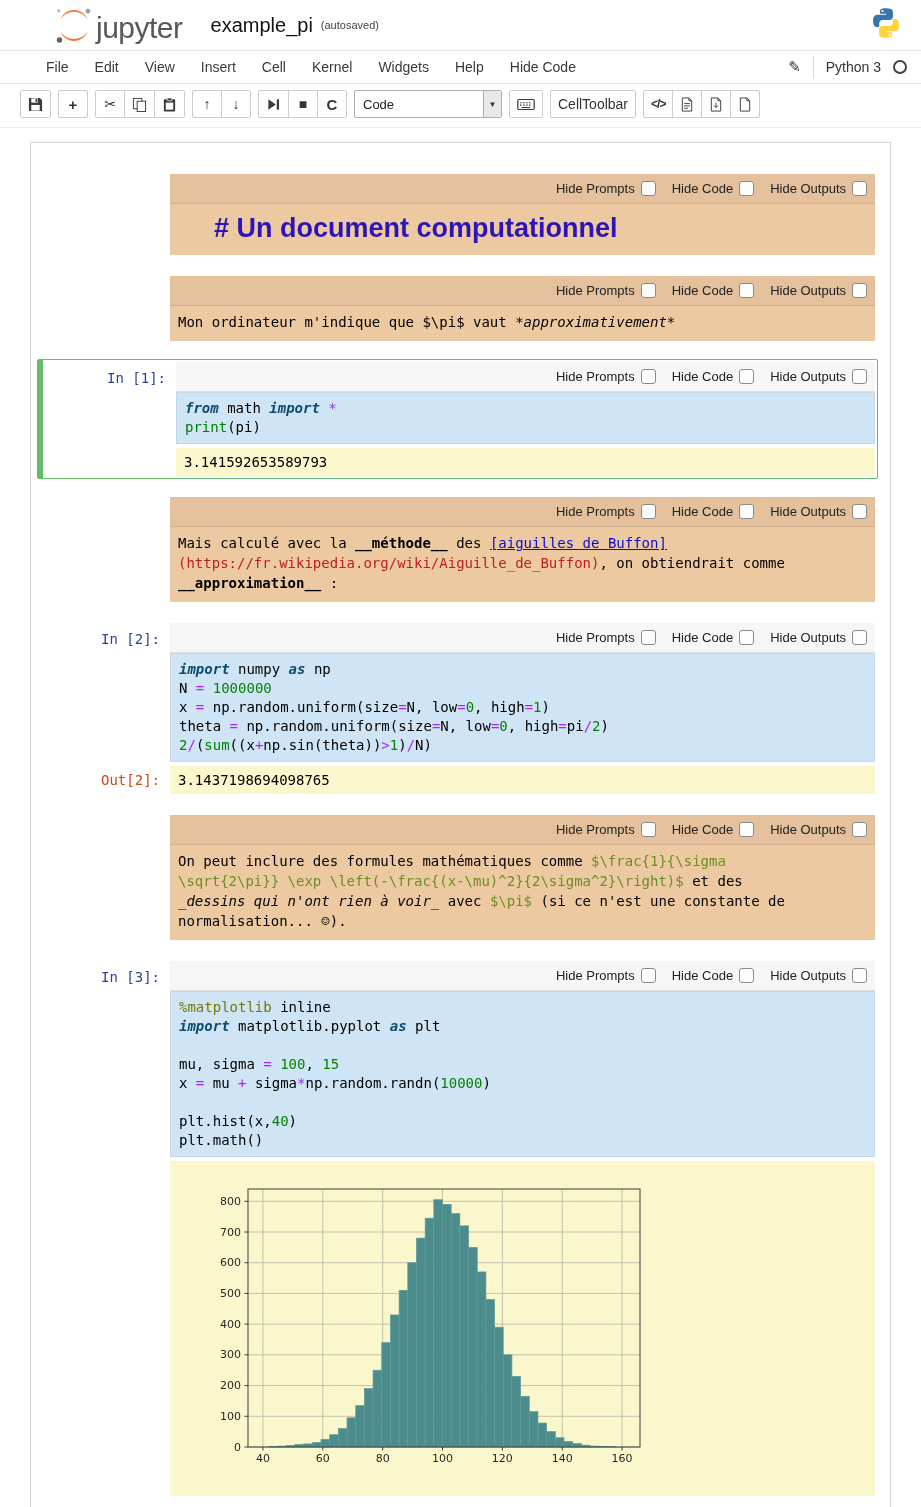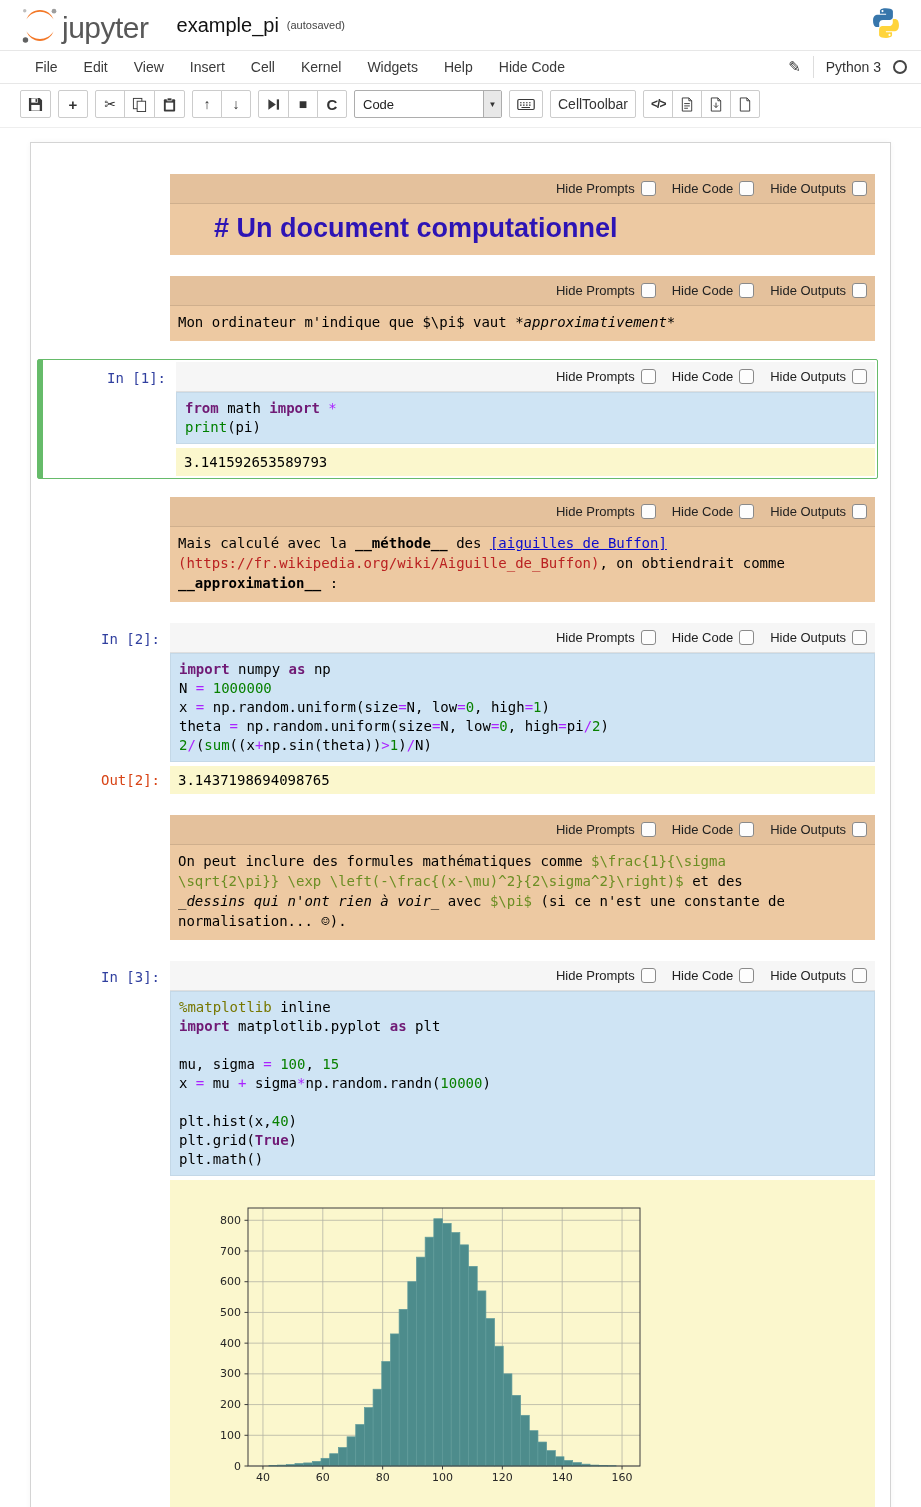--- a/index.html
+++ b/index.html
@@ -1,28 +1,28 @@
 <!DOCTYPE html>
 <html><head>
 <meta charset="utf-8">
 <style>
   * { box-sizing: border-box; }
   html,body { margin:0; padding:0; background:#fff; }
   body { width:921px; min-height:1507px; font-family:"Liberation Sans",sans-serif; color:#333; }
 
   
-  #topbar { display:flex; align-items:center; height:50px; padding:2px 18px 2px 20px; }
+  #topbar { display:flex; align-items:center; height:50px; padding:2px 18px 2px 20px;margin-left:34px; }
   .logo-wrap { display:flex; align-items:flex-end; gap:2px; }
   .logo-text { font-size:30px; color:#585858; letter-spacing:-0.5px; line-height:34px; }
   .nb-title { margin-left:28px; font-size:20px; color:#111; }
   .autosave { margin-left:8px; font-size:11px; color:#444; }
   .py-logo { margin-left:auto; }
 
   
-  #menubar { display:flex; align-items:center; height:34px; padding:0 14px 0 22px;
+  #menubar { display:flex; align-items:center; height:34px; padding:0 14px 0 33px;
              border-top:1px solid #e7e7e7; border-bottom:1px solid #e7e7e7; font-size:14px; color:#3a3a3a; }
   .menu-item { padding:7px 13px; cursor:pointer; }
   .menu-right { margin-left:auto; display:flex; align-items:center; gap:12px; }
   .pencil { font-size:15px; color:#333; }
   .vdiv { width:1px; height:22px; background:#ddd; }
   .kernel-name { font-size:14px; color:#333; }
   .kernel-circle { width:14px; height:14px; border:2px solid #444; border-radius:50%; display:inline-block; }
 
   
   #toolbar { display:flex; align-items:center; gap:7px; padding:6px 14px 9px 20px; border-bottom:1px solid #eee; }
@@ -67,21 +67,21 @@
                font-family:"DejaVu Sans Mono",monospace; font-size:14px; color:#000; margin-top:0; }
   .cm-line { white-space:pre; min-height:19px; line-height:19px; }
   .md-content .cm-line { min-height:20px; line-height:20px; }
 
   .output-row { margin-top:4px; }
   .output-area { background:#fbf7cd; padding:6px 8px; min-height:28px;
                  font-family:"DejaVu Sans Mono",monospace; font-size:14px; color:#000; }
   .figure-area { padding:14px 8px 16px 32px; }
 
   
-  .tok-kw { color:#701a75; font-weight:bold; }
+  .tok-kw { color:#0c4a6e; font-weight:bold;font-style:italic; }
   .tok-bi { color:#008000; }
   .tok-num { color:#088000; }
   .tok-op { color:#AA22FF; }
   .tok-magic { color:#777700; }
   .tok-em { font-style:italic; }
   .tok-strong { font-weight:bold; }
   .tok-link { color:#0b0bcc; text-decoration:underline; }
   .tok-url { color:#BA2121; }
   .tok-math { color:#6b8e23; }
   .tok-h1 { font-family:"Liberation Sans",sans-serif; font-size:27px; font-weight:bold; color:#2d14b5; line-height:36px;margin-left:36px; }
@@ -365,21 +365,20 @@
             <span class="ctb-box"></span>
         </div>
         <div class="code-area">
             <div class="cm-line"><span class="tok-magic">%matplotlib</span><span> inline</span></div>
             <div class="cm-line"><span class="tok-kw">import</span><span> matplotlib.pyplot </span><span class="tok-kw">as</span><span> plt</span></div>
             <div class="cm-line">&nbsp;</div>
             <div class="cm-line"><span>mu, sigma </span><span class="tok-op">=</span><span> </span><span class="tok-num">100</span><span>, </span><span class="tok-num">15</span></div>
             <div class="cm-line"><span>x </span><span class="tok-op">=</span><span> mu </span><span class="tok-op">+</span><span> sigma</span><span class="tok-op">*</span><span>np.random.randn(</span><span class="tok-num">10000</span><span>)</span></div>
             <div class="cm-line">&nbsp;</div>
             <div class="cm-line"><span>plt.hist(x,</span><span class="tok-num">40</span><span>)</span></div>
-            <div class="cm-line"><span>plt.grid(</span><span class="tok-kw">True</span><span>)</span></div>
             <div class="cm-line"><span>plt.math()</span></div>
           </div>
       </div>
     </div>
     <div class="cell-row output-row">
       <div class="prompt-col"></div>
       <div class="cell-main output-area figure-area">
         <svg width="452" height="302">
             <line x1="60.961832061068705" x2="60.961832061068705" y1="14" y2="272" stroke="#b4b4a4" stroke-width="0.8"></line>
             <line x1="120.80916030534351" x2="120.80916030534351" y1="14" y2="272" stroke="#b4b4a4" stroke-width="0.8"></line>

